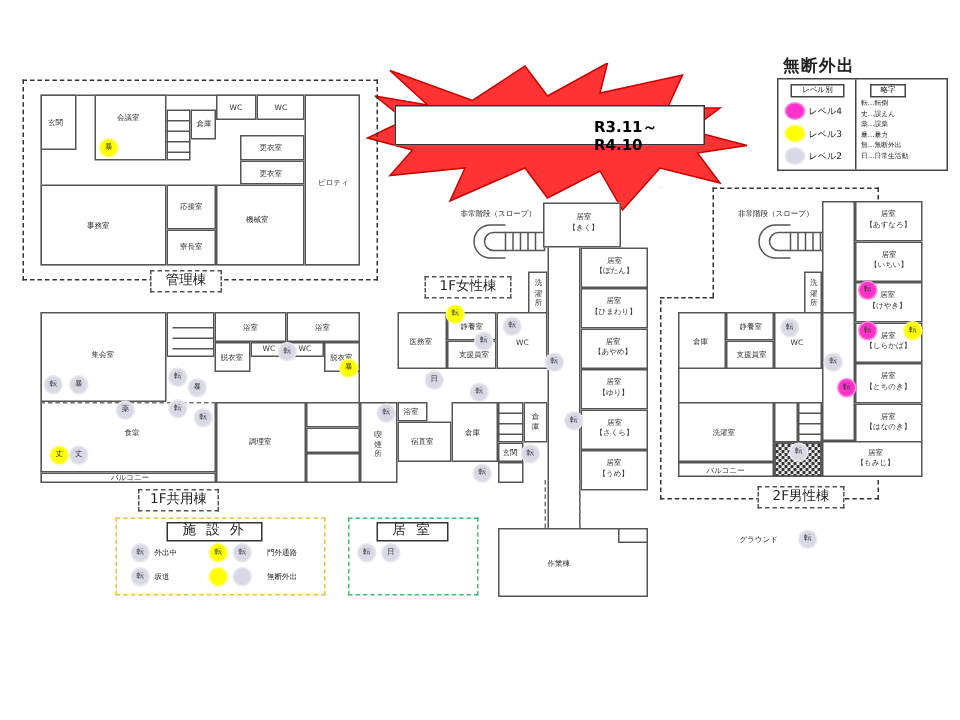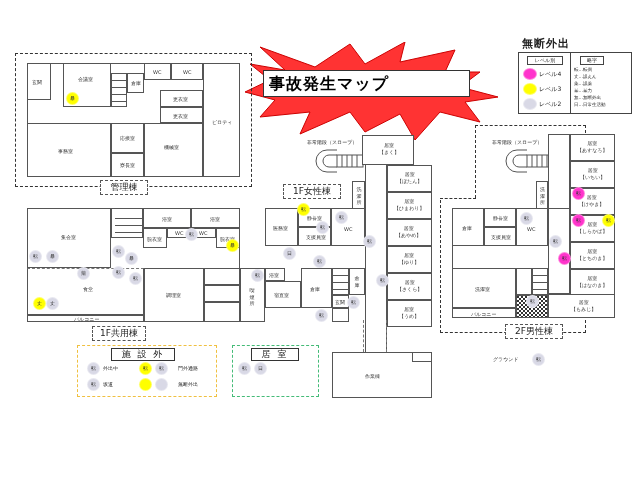--- a/index.html
+++ b/index.html
@@ -17,21 +17,21 @@
   .stairs-line { position: absolute; height: 1px; background: #555; }
   .title-text { position: absolute; font-weight: bold; color: #000; }
 </style>
 </head>
 <body>
 
 <svg class="abs" style="left:240px;top:42px;" width="260" height="100" viewBox="0 0 260 100">
   <polygon points="20,5 75,25 110,2 125,22 165,0 160,20 215,8 205,30 240,30 220,45 258,55 225,60 240,80 200,70 175,98 160,72 125,90 110,70 60,92 70,70 20,75 35,58 5,50 30,38 10,22 45,28" fill="#ff3333" stroke="#cc0000" stroke-width="1"></polygon>
 </svg>
 <div class="abs" style="left:263px;top:70px;width:207px;height:27px;background:#fff;border:1.5px solid #333;">
-  <span class="title-text" style="left:5px;top:3px;font-size:16px;letter-spacing:1px;">事故発生マップ</span>
+  <span class="title-text" style="left:132px;top:7px;font-size:10px;">R3.11～R4.10</span>
 </div>
 
 <div class="abs" style="left:522px;top:36px;font-size:11px;font-weight:bold;letter-spacing:1px;">無断外出</div>
 <div class="abs" style="left:518px;top:52px;width:114px;height:62px;border:1px solid #444;background:#fff;">
   <div class="abs" style="left:51px;top:0;width:1px;height:60px;background:#444;"></div>
   <div class="abs" style="left:8px;top:3px;width:36px;font-size:5px;border:1px solid #444;text-align:center;line-height:7px;">レベル別</div>
   <div class="abs mk lv4" style="left:5px;top:16px;width:12px;height:10px;"></div>
   <div class="abs" style="left:20px;top:17px;font-size:6px;">レベル4</div>
   <div class="abs mk lv3" style="left:5px;top:31px;width:12px;height:10px;"></div>
   <div class="abs" style="left:20px;top:32px;font-size:6px;">レベル3</div>

